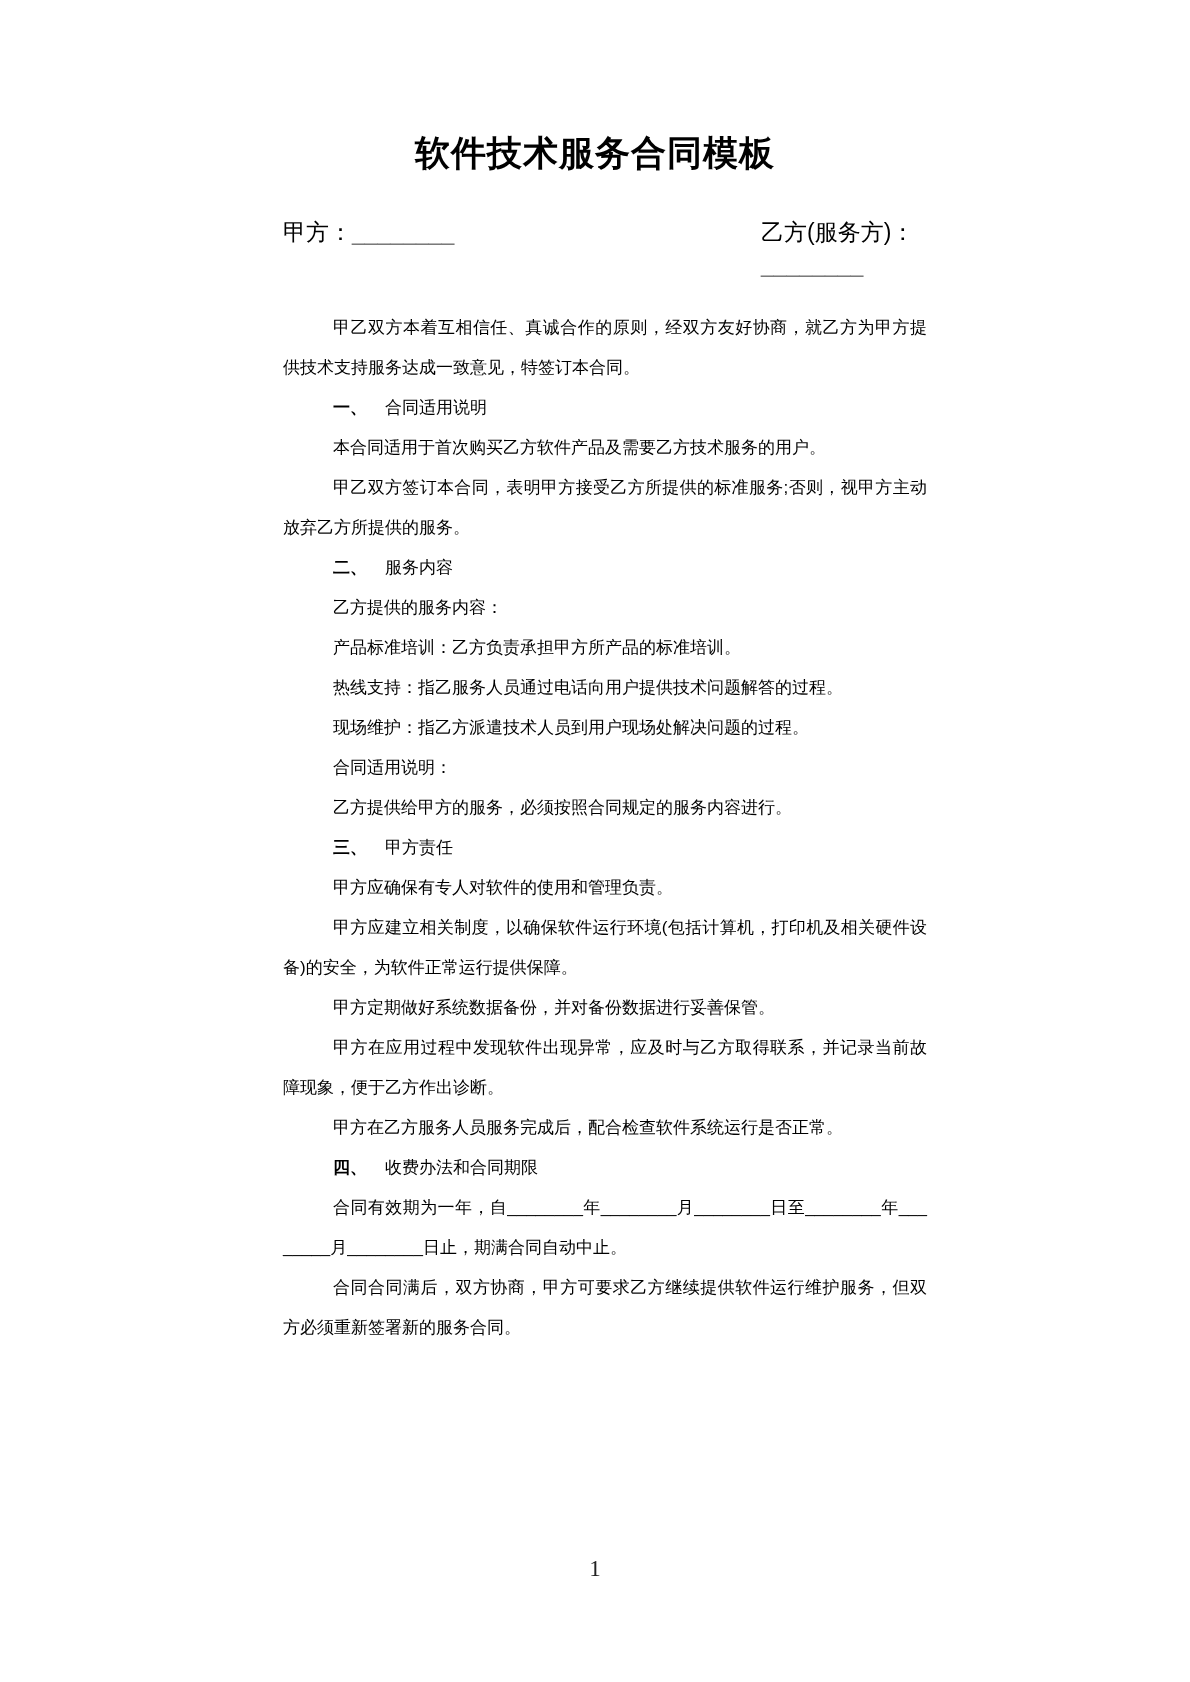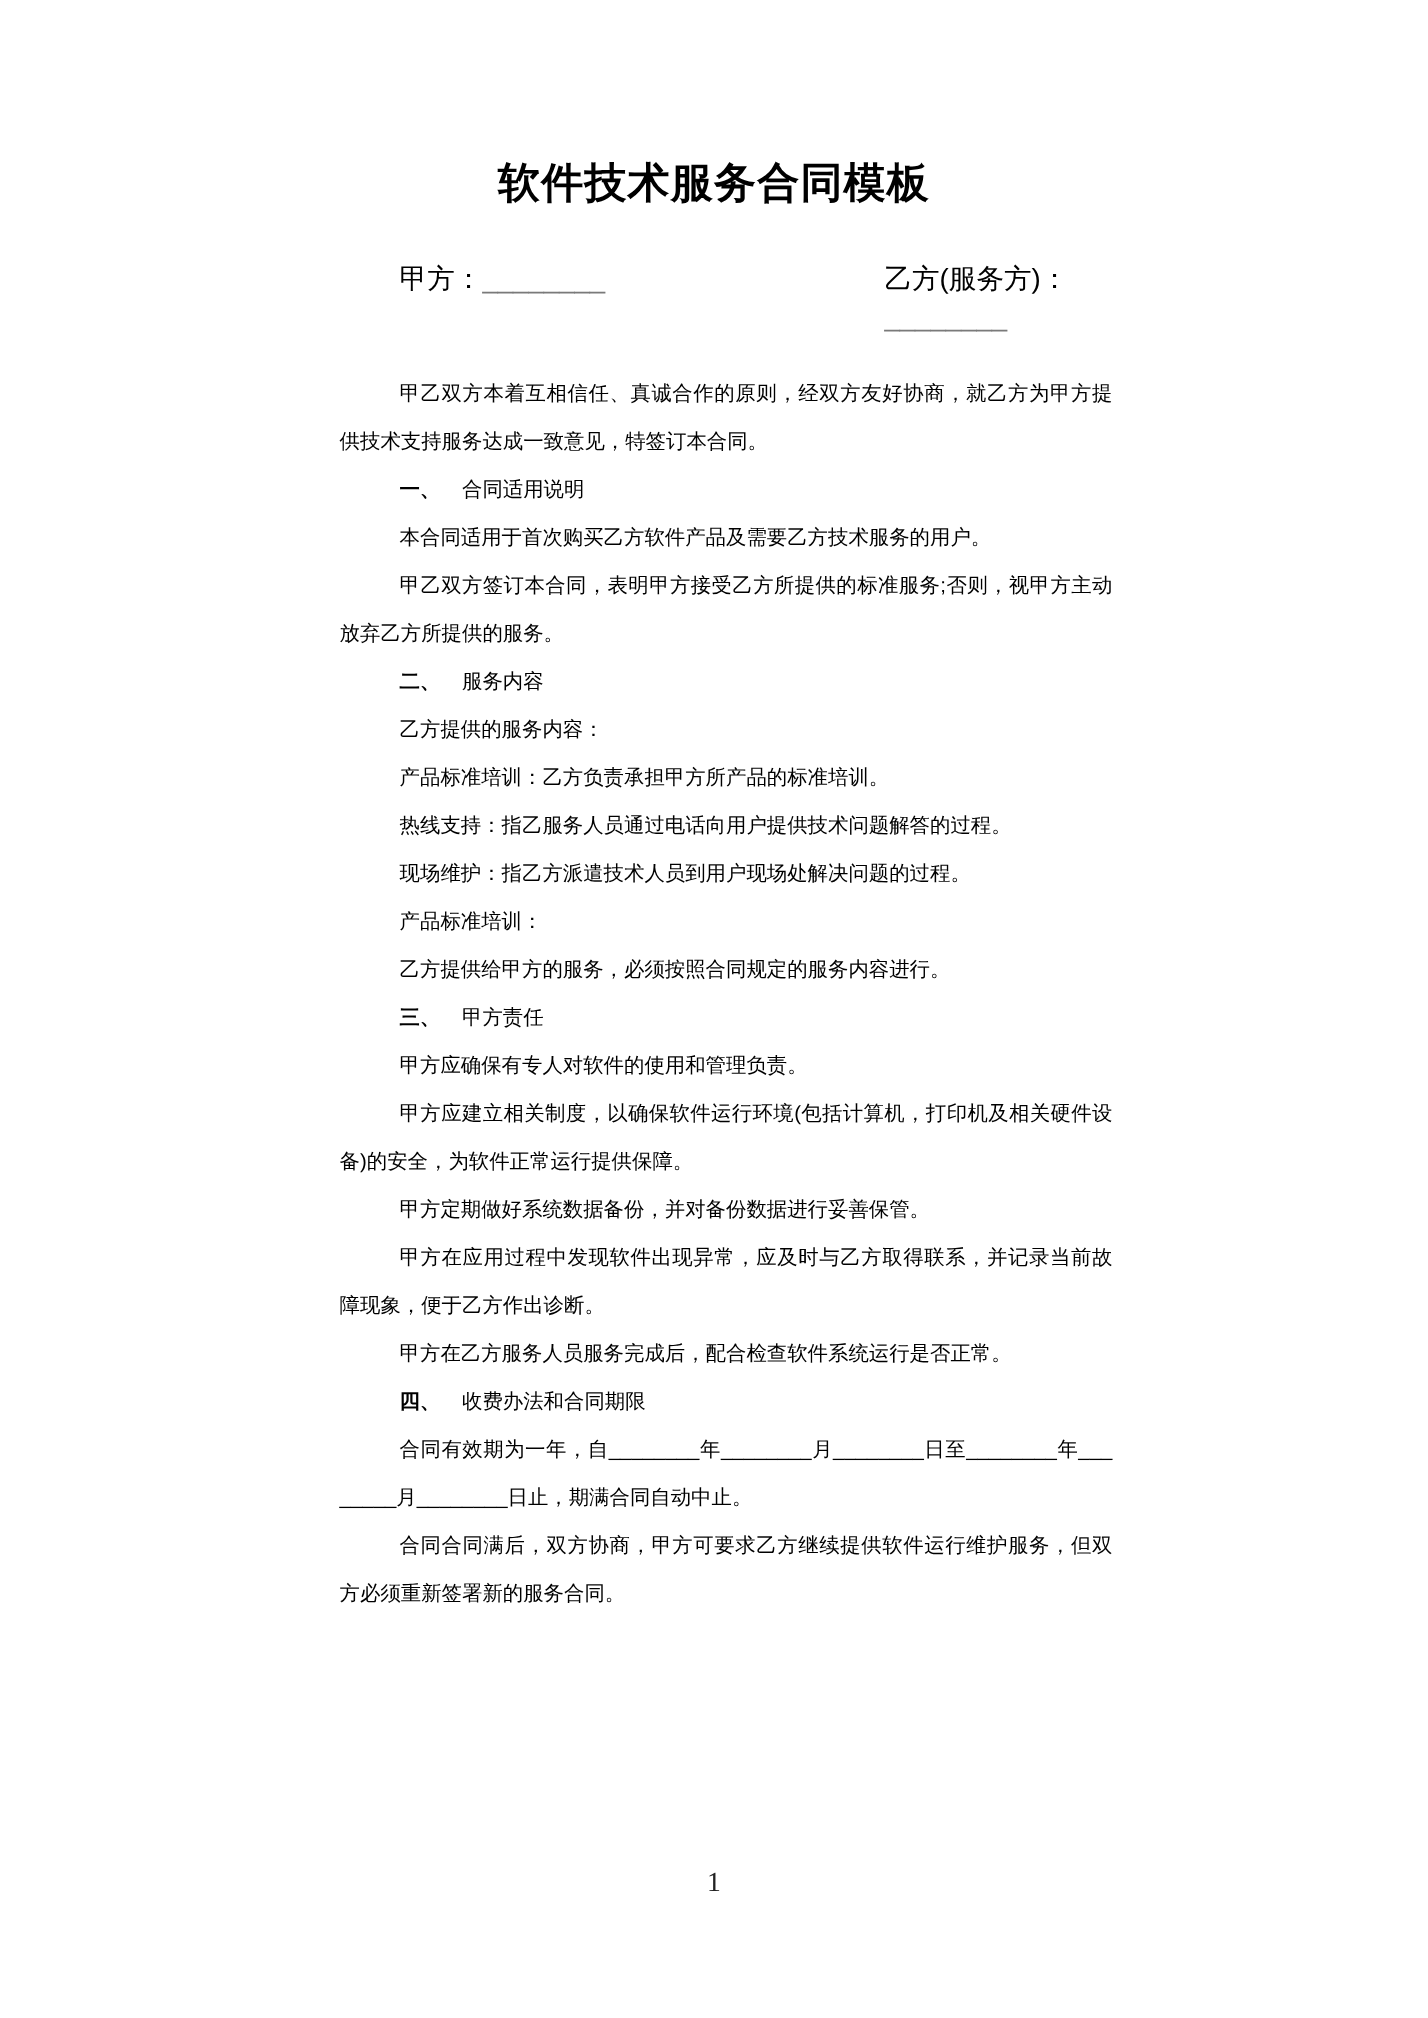--- a/index.html
+++ b/index.html
@@ -29,22 +29,22 @@
   .content {
     padding: 0 145px 0 165px; 
   }
   .party-row {
     position: relative;
     margin-top: 40px;
     height: 32px;
     font-size: 23px;
     line-height: 32px;
   }
-  .party-a { margin-left: 50px; }
-  .party-b { position: absolute; left: 454px; top: 0; }
+  .party-a { }
+  .party-b { position: absolute; left: 478px; top: 0; }
   .blank {
     color: #7a7a7a;
     letter-spacing: 0;
   }
   .body-text {
     margin-top: 60px;
   }
   .para {
     margin: 0;
     font-size: 17px;
@@ -86,21 +86,21 @@
     <div class="body-text">
       <p class="para">甲乙双方本着互相信任、真诚合作的原则，经双方友好协商，就乙方为甲方提供技术支持服务达成一致意见，特签订本合同。</p>
       <p class="para heading"><span class="secnum">一、</span><span>合同适用说明</span></p>
       <p class="para">本合同适用于首次购买乙方软件产品及需要乙方技术服务的用户。</p>
       <p class="para">甲乙双方签订本合同，表明甲方接受乙方所提供的标准服务;否则，视甲方主动放弃乙方所提供的服务。</p>
       <p class="para heading"><span class="secnum">二、</span><span>服务内容</span></p>
       <p class="para">乙方提供的服务内容：</p>
       <p class="para">产品标准培训：乙方负责承担甲方所产品的标准培训。</p>
       <p class="para">热线支持：指乙服务人员通过电话向用户提供技术问题解答的过程。</p>
       <p class="para">现场维护：指乙方派遣技术人员到用户现场处解决问题的过程。</p>
-      <p class="para">产品标准培训：</p>
+      <p class="para">合同适用说明：</p>
       <p class="para">乙方提供给甲方的服务，必须按照合同规定的服务内容进行。</p>
       <p class="para heading"><span class="secnum">三、</span><span>甲方责任</span></p>
       <p class="para">甲方应确保有专人对软件的使用和管理负责。</p>
       <p class="para">甲方应建立相关制度，以确保软件运行环境(包括计算机，打印机及相关硬件设备)的安全，为软件正常运行提供保障。</p>
       <p class="para">甲方定期做好系统数据备份，并对备份数据进行妥善保管。</p>
       <p class="para">甲方在应用过程中发现软件出现异常，应及时与乙方取得联系，并记录当前故障现象，便于乙方作出诊断。</p>
       <p class="para">甲方在乙方服务人员服务完成后，配合检查软件系统运行是否正常。</p>
       <p class="para heading"><span class="secnum">四、</span><span>收费办法和合同期限</span></p>
       <p class="para">合同有效期为一年，自________年________月________日至________年________月________日止，期满合同自动中止。</p>
       <p class="para">合同合同满后，双方协商，甲方可要求乙方继续提供软件运行维护服务，但双方必须重新签署新的服务合同。</p>

